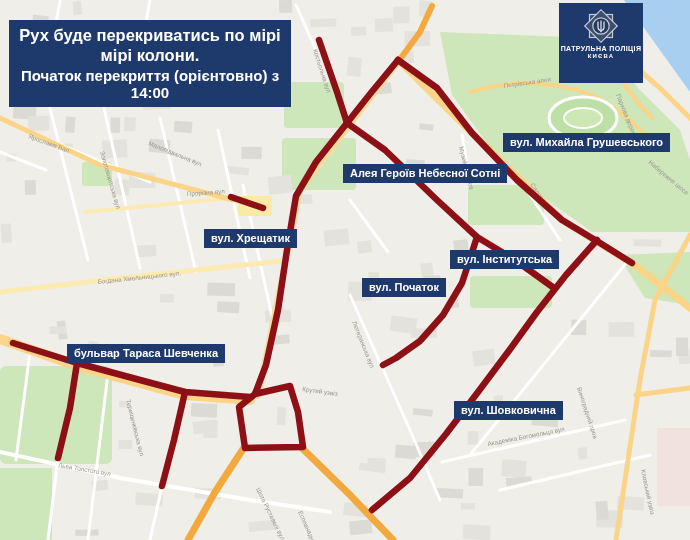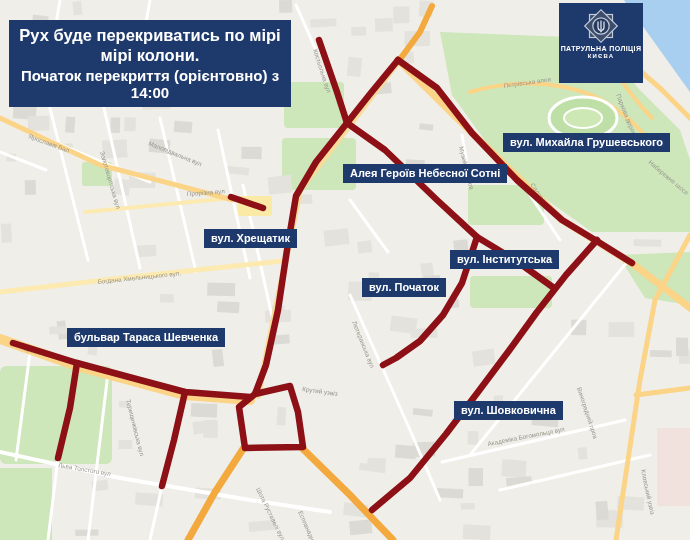--- a/index.html
+++ b/index.html
@@ -253,15 +253,15 @@
     </svg>
     <div class="police-l1">ПАТРУЛЬНА ПОЛІЦІЯ</div>
     <div class="police-l2">КИЄВА</div>
   </div>
 
 <div class="street-label" style="left: 503px; top: 133px;">вул. Михайла Грушевського</div>
     <div class="street-label" style="left: 343px; top: 164px; text-align: center;">Алея Героїв Небесної Сотні</div>
     <div class="street-label" style="left: 188px; top: 229px; margin-left: 16px;">вул. Хрещатик</div>
     <div class="street-label" style="left: 450px; top: 250px;">вул. Інститутська</div>
     <div class="street-label" style="left: 362px; top: 278px;">вул. Початок</div>
-    <div class="street-label" style="left: 67px; top: 328px;">бульвар Тараса Шевченка</div>
+    <div class="street-label" style="left: 67px; top: 344px;">бульвар Тараса Шевченка</div>
     <div class="street-label" style="left: 454px; top: 401px;">вул. Шовковична</div>
   </div>
 
 </body></html>

